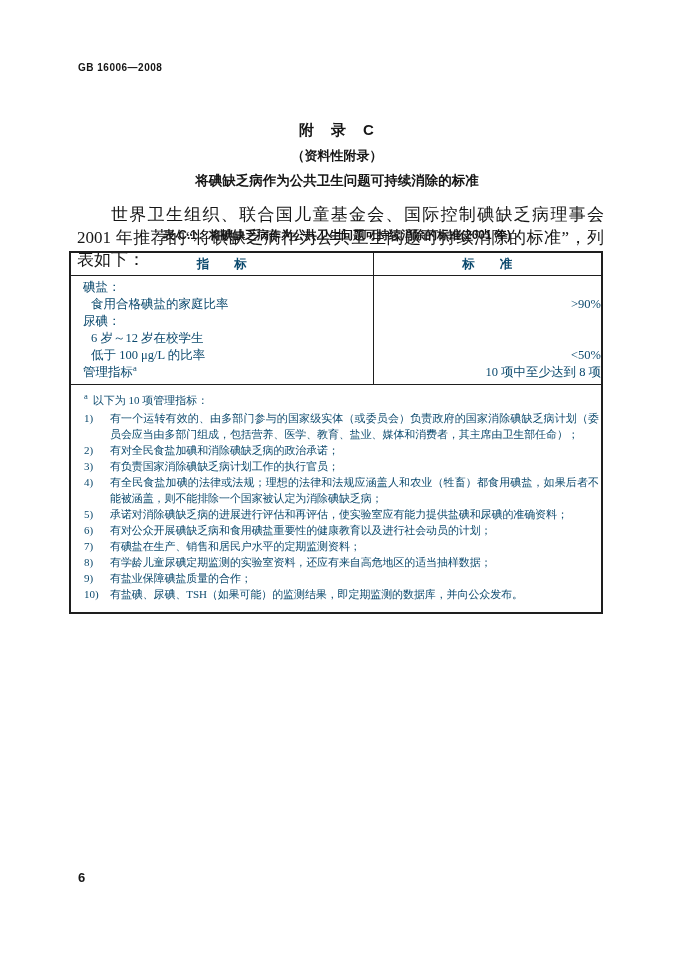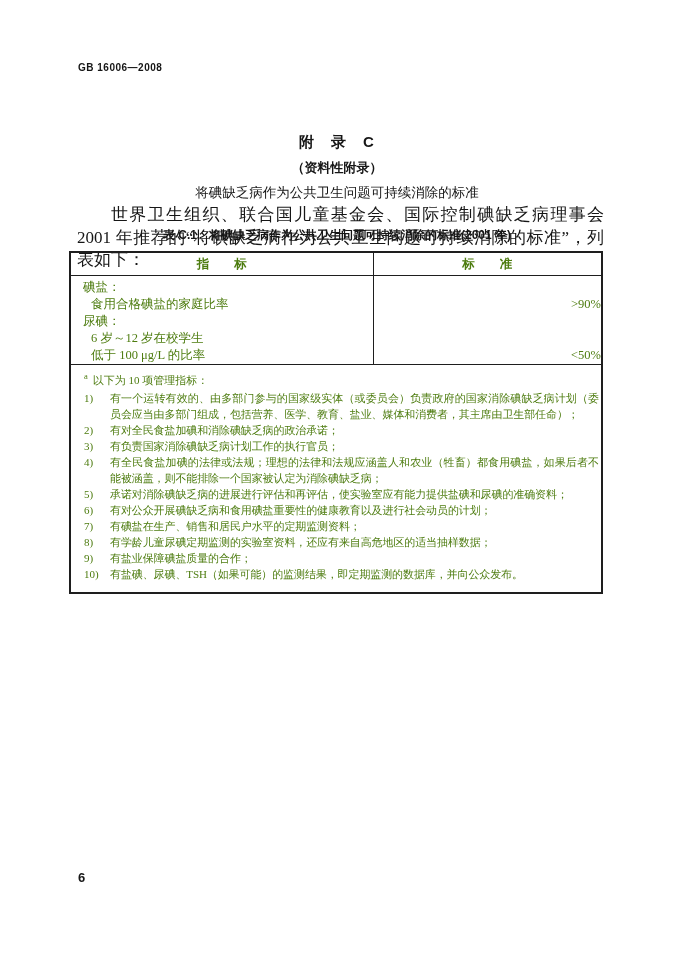--- a/index.html
+++ b/index.html
@@ -9,41 +9,41 @@
     color:#161616;
   }
   .page { position:relative; width:674px; height:953px; overflow:hidden; background:#fff; }
 
   .doc-code {
     position:absolute; top:62px; left:78px;
     font-family:"Liberation Sans","DejaVu Sans",sans-serif;
     font-size:10px; font-weight:bold; letter-spacing:0.5px;
   }
 
-  .title-block { position:absolute; top:133px; left:0; width:674px; text-align:center;
+  .title-block { position:absolute; top:121px; left:0; width:674px; text-align:center;
     font-family:"Liberation Sans","DejaVu Sans",sans-serif; }
   .title-main    { font-size:15px;   font-weight:bold; letter-spacing:1px; }
   .title-sub     { font-size:13px;   font-weight:bold; margin-top:7px; }
-  .title-heading { font-size:13.5px; font-weight:normal; margin-top:7px; }
+  .title-heading { font-size:13.5px; font-weight:bold; margin-top:7px; }
 
   .intro {
     position:absolute; top:187px; left:77px; width:527px;
     font-size:17px; line-height:22.5px; text-align:justify; text-indent:2em;
   }
 
   .caption {
     position:absolute; top:227px; left:0; width:674px; text-align:center;
     font-family:"Liberation Sans","DejaVu Sans",sans-serif;
     font-size:12px; font-weight:bold;
   }
 
   table.std-table {
     position:absolute; top:251px; left:69px; width:534px;
     border-collapse:collapse; table-layout:fixed;
-    font-size:12.5px; color:#4d7c0f;
+    font-size:12.5px; color:#0c4a6e;
     border:2px solid #1e1e1e;
   }
   .std-table th {
     height:22px; font-weight:bold; text-align:center; padding:0;
     font-family:"Liberation Sans","DejaVu Sans",sans-serif;
     border-bottom:1.2px solid #1e1e1e;
   }
   .std-table th.col-ind, .std-table td.ind { border-right:1px solid #1e1e1e; }
   .std-table td { height:17px; line-height:17px; padding:0; vertical-align:middle; }
   .std-table td.ind { padding-left:12px; }
@@ -112,20 +112,24 @@
         <td class="std"></td>
       </tr>
       <tr>
         <td class="ind indent">6 岁～12 岁在校学生</td>
         <td class="std"></td>
       </tr>
       <tr>
         <td class="ind indent">低于 100 μg/L 的比率</td>
         <td class="std">&lt;50%</td>
       </tr>
+      <tr class="row-last">
+        <td class="ind"><span>管理指标</span><sup>a</sup></td>
+        <td class="std">10 项中至少达到 8 项</td>
+      </tr>
       <tr class="footnote-row">
         <td colspan="2">
           <div class="fn-intro"><sup>a</sup><span>以下为 10 项管理指标：</span></div>
           <div class="fn-item">
               <span class="fn-num">1)</span>
               <span class="fn-text">有一个运转有效的、由多部门参与的国家级实体（或委员会）负责政府的国家消除碘缺乏病计划（委员会应当由多部门组成，包括营养、医学、教育、盐业、媒体和消费者，其主席由卫生部任命）；</span>
             </div>
           <div class="fn-item">
               <span class="fn-num">2)</span>
               <span class="fn-text">有对全民食盐加碘和消除碘缺乏病的政治承诺；</span>

